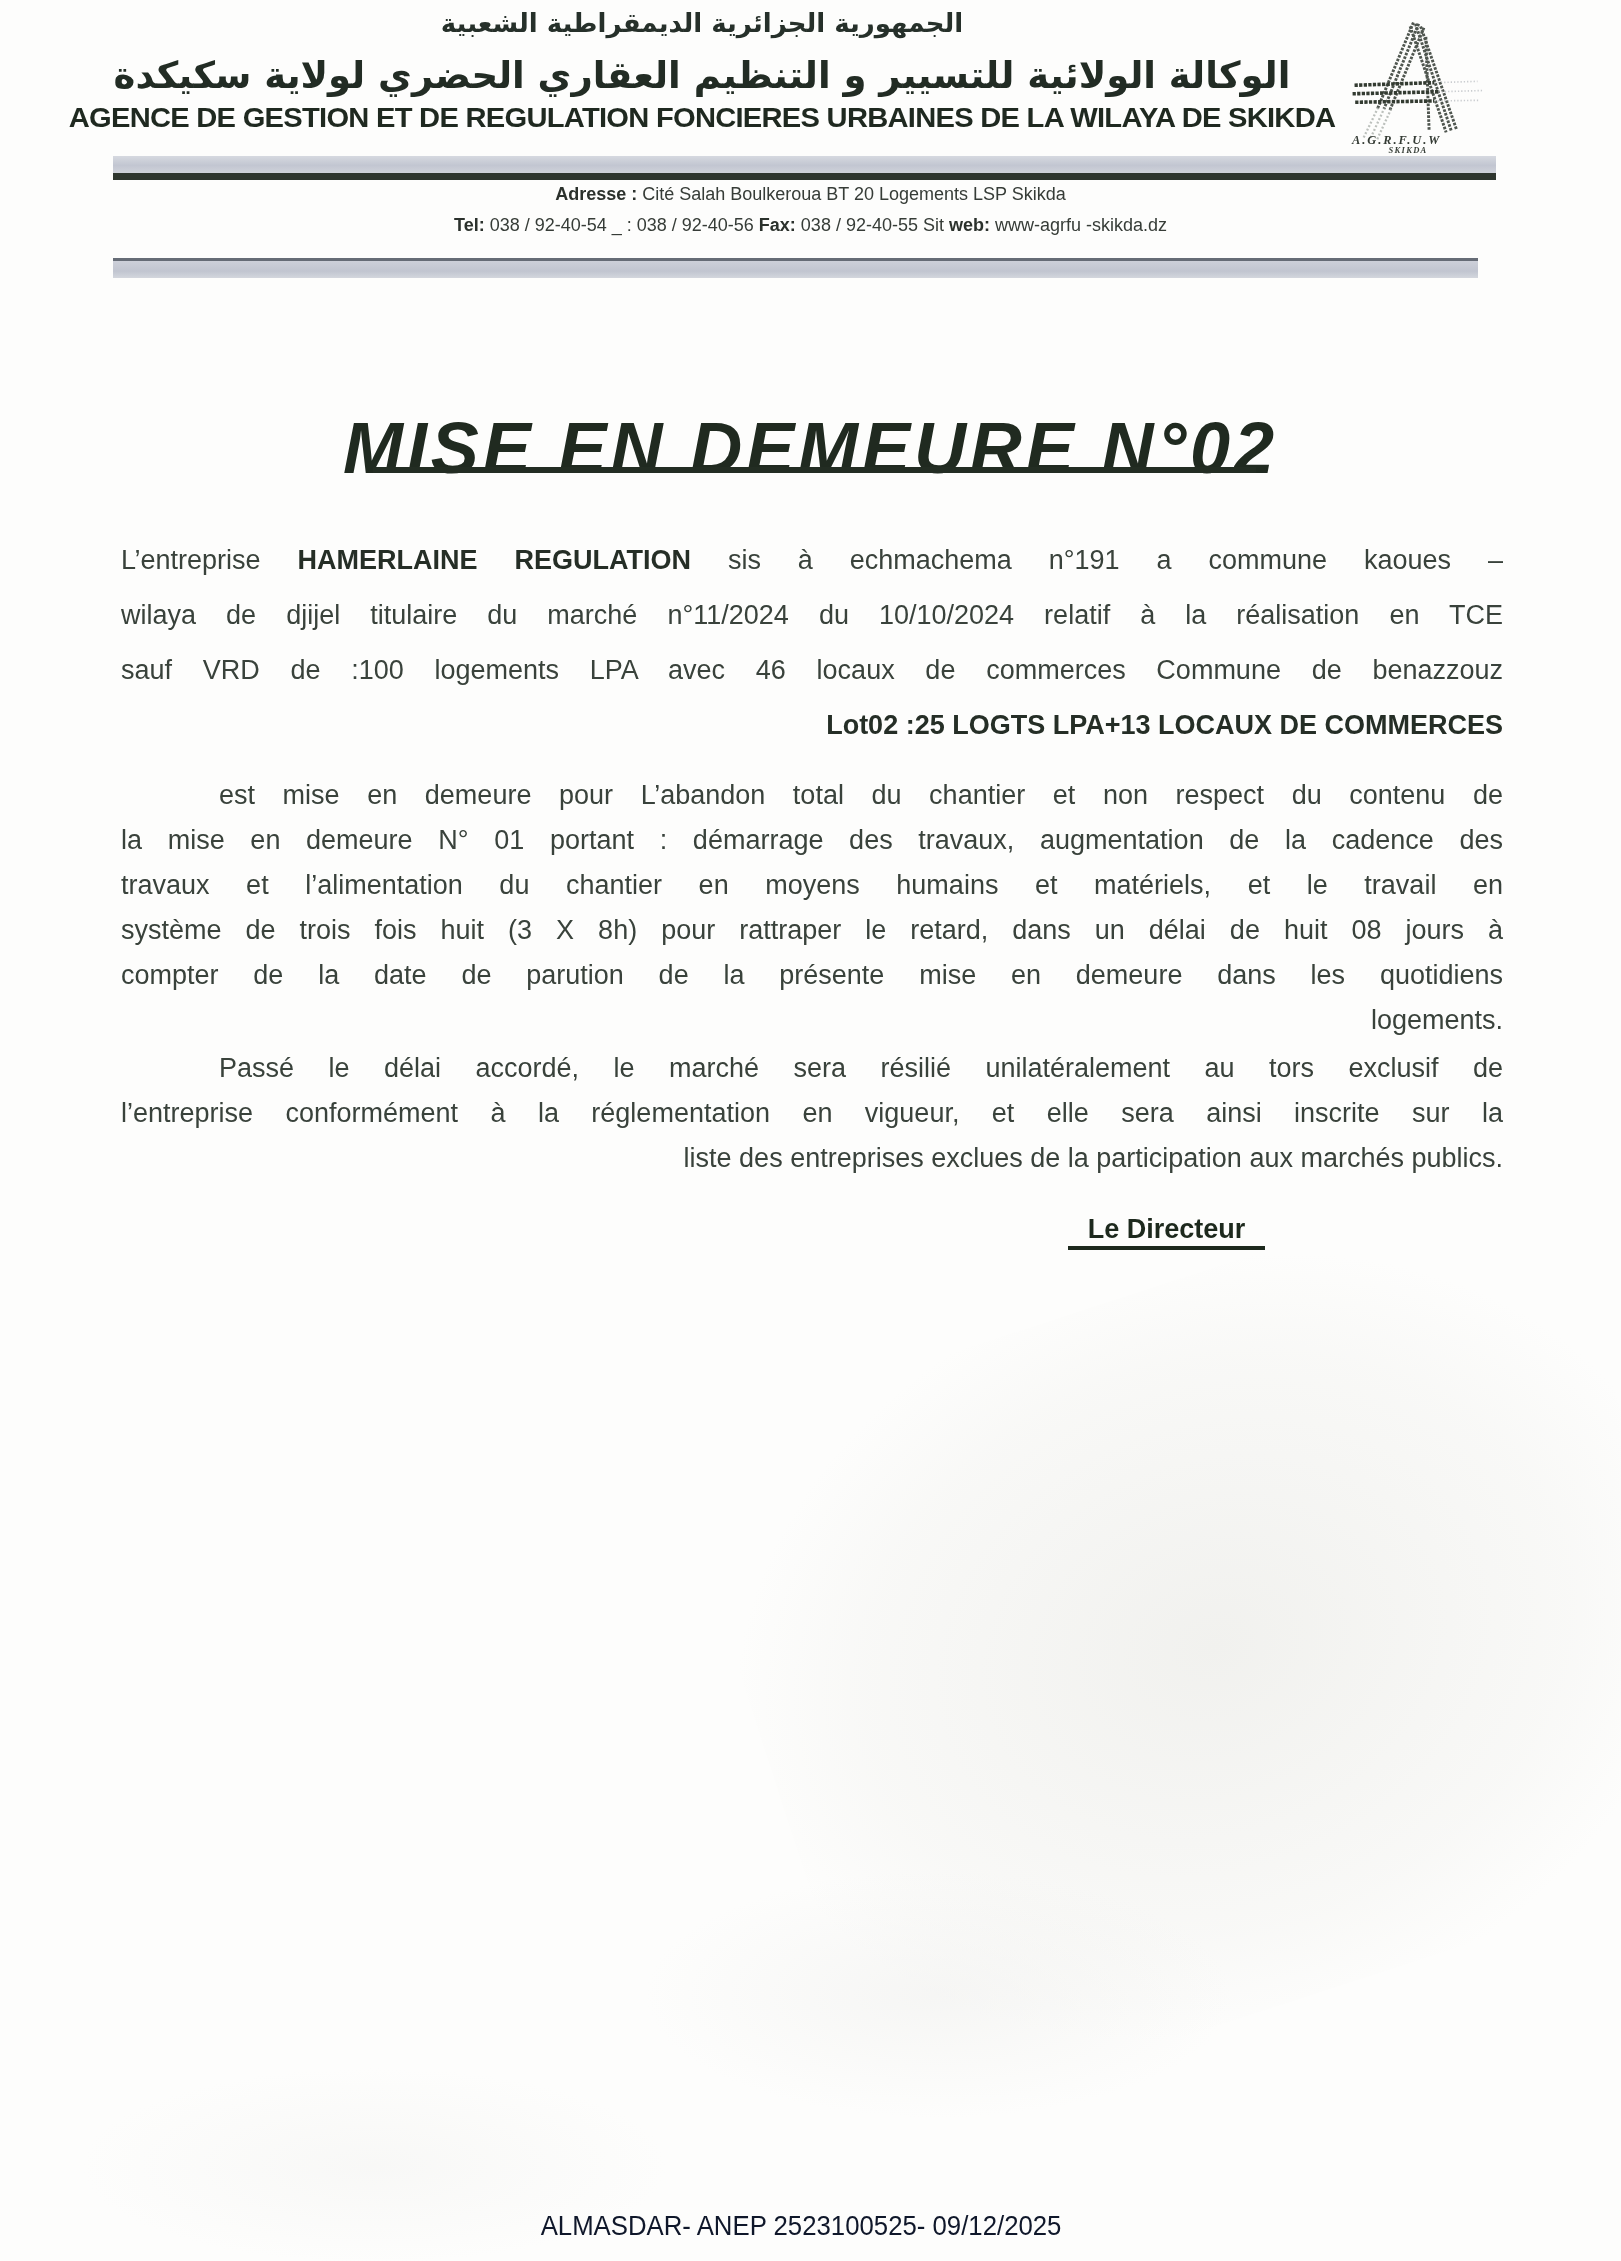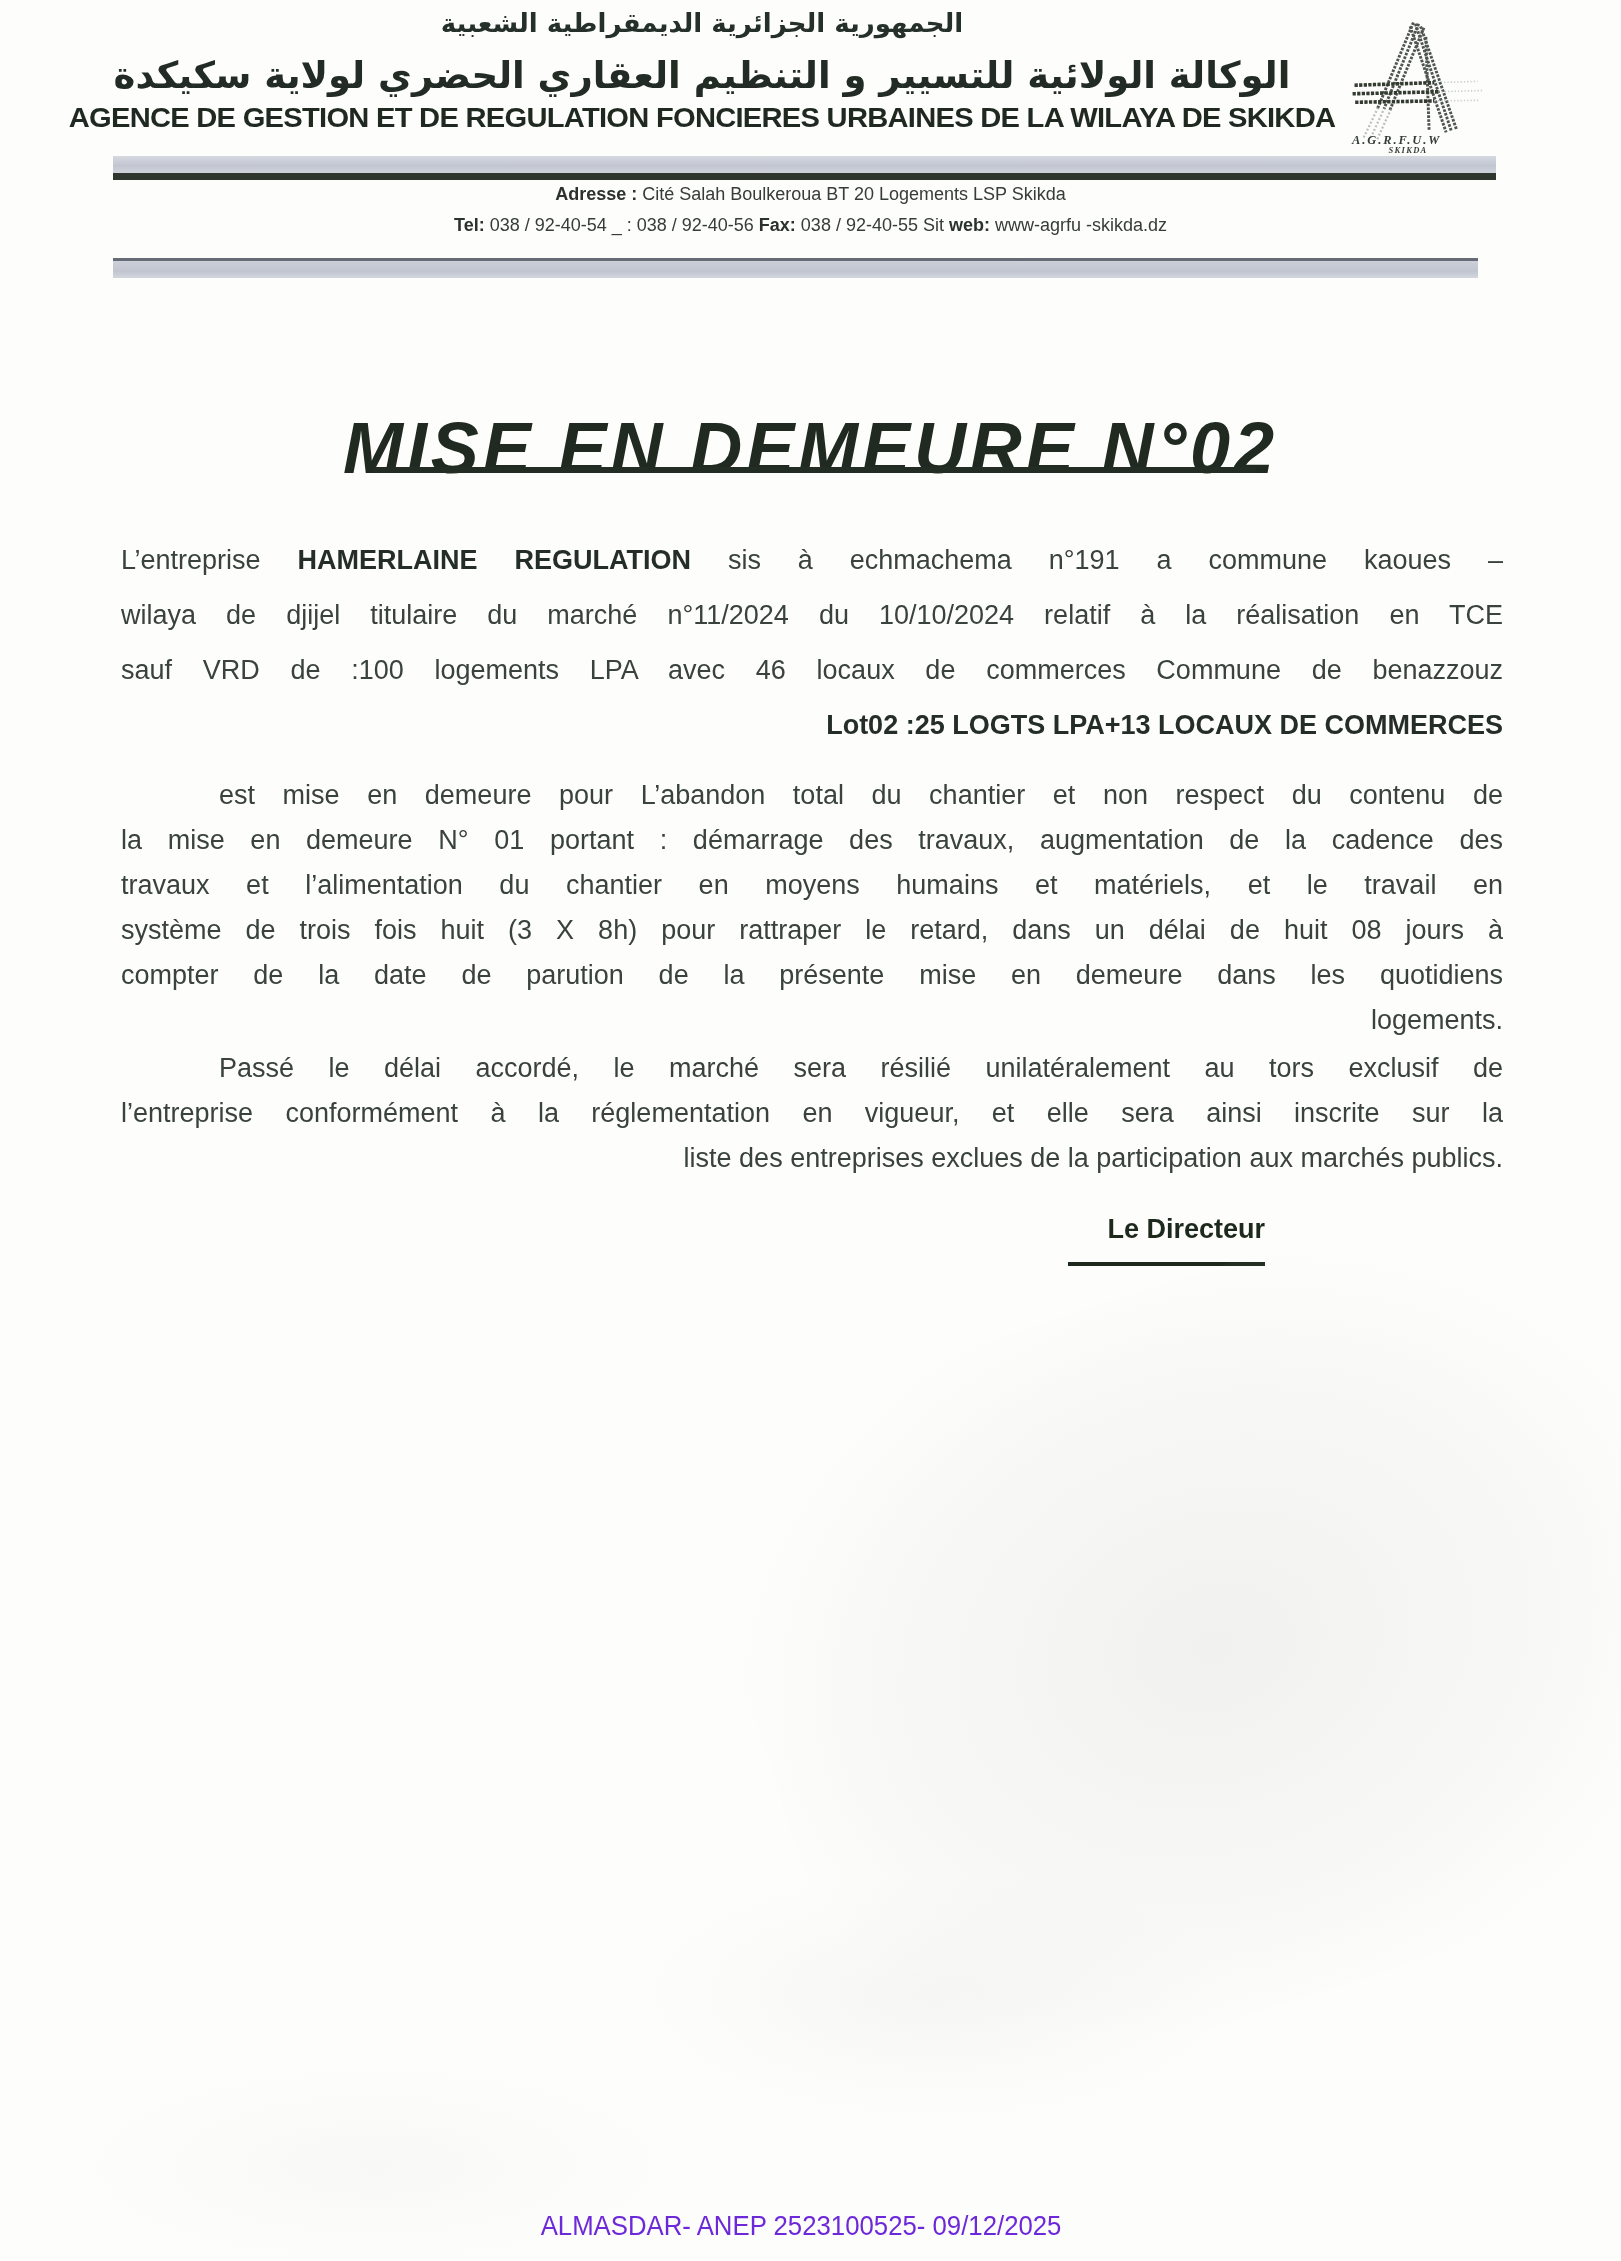--- a/index.html
+++ b/index.html
@@ -40,35 +40,35 @@
   
   .para{left:121px;width:1382px;font-size:27px;}
   .p1{top:533px;line-height:55px;}
   .p2{top:773px;line-height:45px;}
   .p3{top:1046px;line-height:45px;}
   .bodyline{text-align:right;}
   .bodyline.jfull{text-align:justify;text-align-last:justify;}
   .bodyline.ind{padding-left:98px;}
   .bodyline .b{font-weight:700;color:#252e26;}
   
-  .directeur{left:1068px;top:1214px;width:197px;text-align:right;
+  .directeur{left:1068px;top:1214px;width:197px;text-align:center;
     font-size:27px;font-weight:700;color:#1d291d;
-    border-bottom:4.6px solid #1d291d;padding-bottom:17px;}
+    border-bottom:4.6px solid #1d291d;padding-bottom:1px;}
   
   .blob{pointer-events:none;}
   .blob1{left:755px;top:1286px;width:919px;height:722px;
     background:radial-gradient(ellipse at center,rgba(233,233,229,.6) 0%,rgba(240,240,237,.35) 55%,rgba(255,255,255,0) 75%);
     transform:rotate(-18deg);}
   .blob2{left:643px;top:1870px;width:591px;height:249px;
     background:radial-gradient(ellipse at center,rgba(240,240,238,.55) 0%,rgba(255,255,255,0) 70%);}
   .blob3{left:79px;top:2067px;width:591px;height:197px;
     background:radial-gradient(ellipse at center,rgba(243,243,241,.5) 0%,rgba(255,255,255,0) 70%);}
   
   .footer{left:112px;width:1378px;top:2210px;text-align:center;
-    font-size:28px;color:#6d28d9;}
+    font-size:28px;color:#0f172a;}
   .footer span{display:inline-block;transform:scaleX(0.92);transform-origin:center;}
 </style>
 </head>
 <body>
 
 <div class="abs hdr-center arabic1">الجمهورية الجزائرية الديمقراطية الشعبية</div>
 <div class="abs hdr-center arabic2">الوكالة الولائية للتسيير و التنظيم العقاري الحضري لولاية سكيكدة</div>
 <div class="abs hdr-center french-line">AGENCE DE GESTION ET DE REGULATION FONCIERES URBAINES DE LA WILAYA DE SKIKDA</div>
 
 <div class="abs logo">

